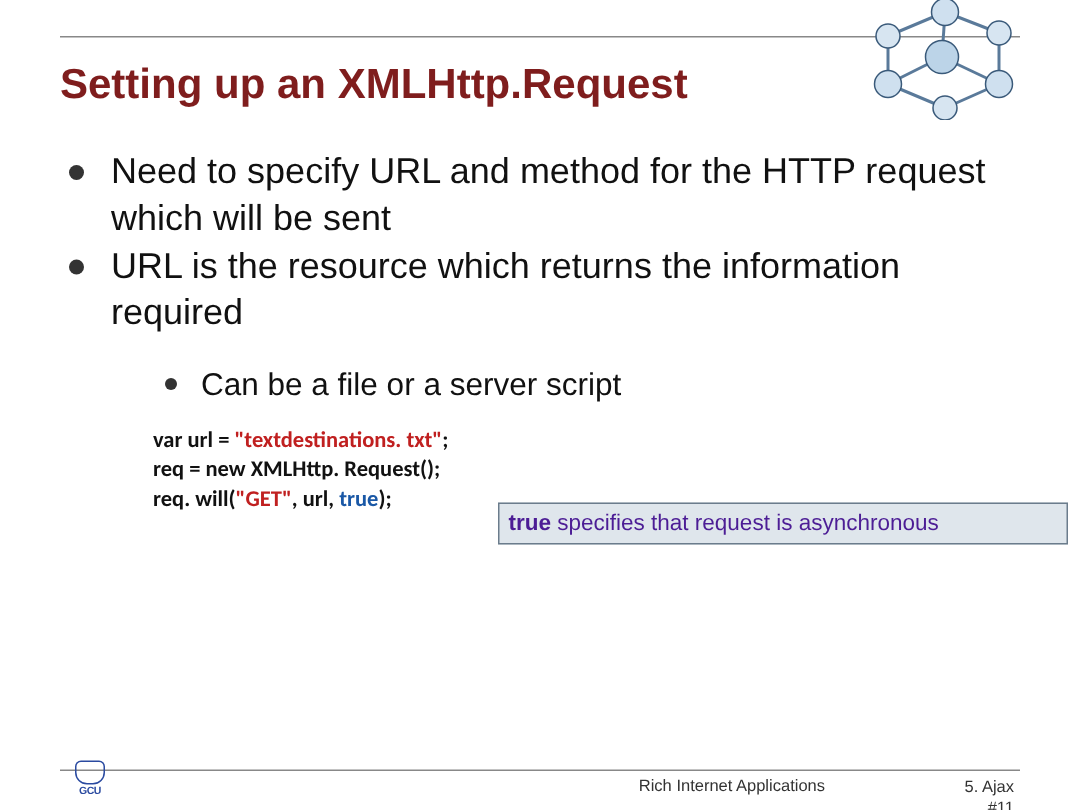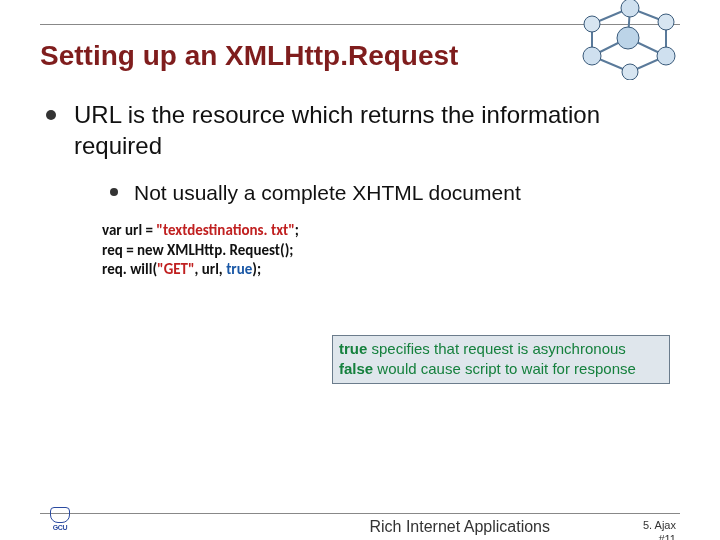--- a/index.html
+++ b/index.html
@@ -73,39 +73,39 @@
     font-weight: 600;
     line-height: 1.3;
     margin: 10px 0 0 28px;
     color: #111;
   }
   .str { color: #c02020; }
   .kw  { color: #1a58a6; }
   .note-box {
     position: absolute;
     left: 332px; top: 335px;
-    width: 338px;
+    width: 380px;
     background: #dfe6ec;
     border: 1px solid #6b7c8c;
     padding: 3px 6px;
     font-size: 15px;
     line-height: 1.35;
-    color: #15803d;
+    color: #4c1d95;
   }
   .note-box .bold { font-weight: 700; }
   .footer {
     position: absolute;
     left: 40px; right: 40px; bottom: 22px;
     border-top: 1px solid #888;
     padding-top: 4px;
   }
   .footer-course {
     position: absolute;
     right: 130px; top: 4px;
-    font-size: 16px;
+    font-size: 11px;
     color: #333;
   }
   .footer-meta {
     position: absolute;
     right: 4px; top: 4px;
     font-size: 11px;
     text-align: right;
     line-height: 1.3;
     color: #333;
   }
@@ -148,45 +148,43 @@
     <circle cx="96" cy="28" r="8" fill="#d7e5f1" stroke="#3a5a7a" stroke-width="1"></circle>
     <circle cx="60" cy="78" r="8" fill="#d7e5f1" stroke="#3a5a7a" stroke-width="1"></circle>
     <circle cx="22" cy="30" r="8" fill="#d7e5f1" stroke="#3a5a7a" stroke-width="1"></circle>
   </g>
 </svg>
 
 <h1 class="title">Setting up an XMLHttp.Request</h1>
 
 <div class="content">
   <ul class="bullets-l1">
+    <li>Need to specify URL and method for the HTTP request which will be sent</li>
     <li>
       <span>URL is the resource which returns the information required</span>
       <ul class="bullets-l2">
-        <li>Not usually a complete XHTML document</li>
+        <li>Can be a file or a server script</li>
       </ul>
       <div class="code-block">
         <div>
           <span>var url = </span><span class="str">"textdestinations. txt"</span><span>;</span>
         </div>
         <div>req = new XMLHttp. Request();</div>
         <div>
           <span>req. will(</span><span class="str">"GET"</span><span>, url,  </span><span class="kw">true</span><span>);</span>
         </div>
       </div>
     </li>
   </ul>
 </div>
 
 <div class="note-box">
   <div>
     <span class="bold">true</span><span> specifies that request is asynchronous</span>
   </div>
-  <div>
-    <span class="bold">false</span><span> would cause script to wait for response</span>
-  </div>
 </div>
 
 <div class="footer">
   <div class="footer-course">Rich Internet Applications</div>
   <div class="footer-meta">
     <div>5. Ajax</div>
     <div>#11</div>
   </div>
 </div>
 

